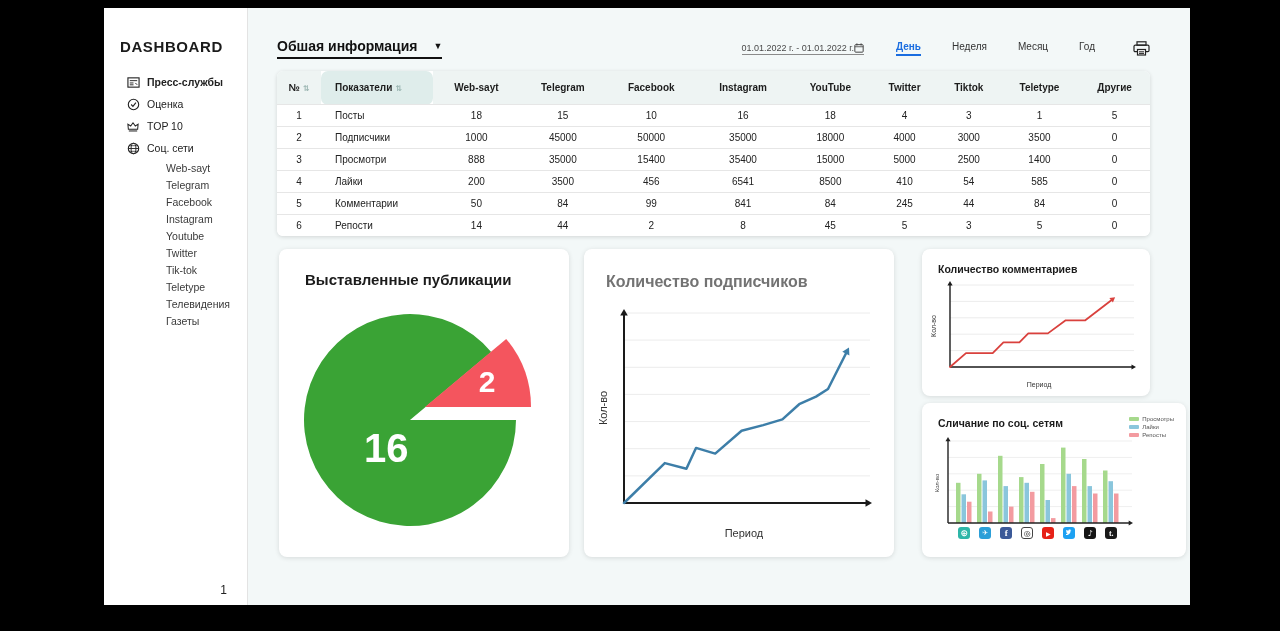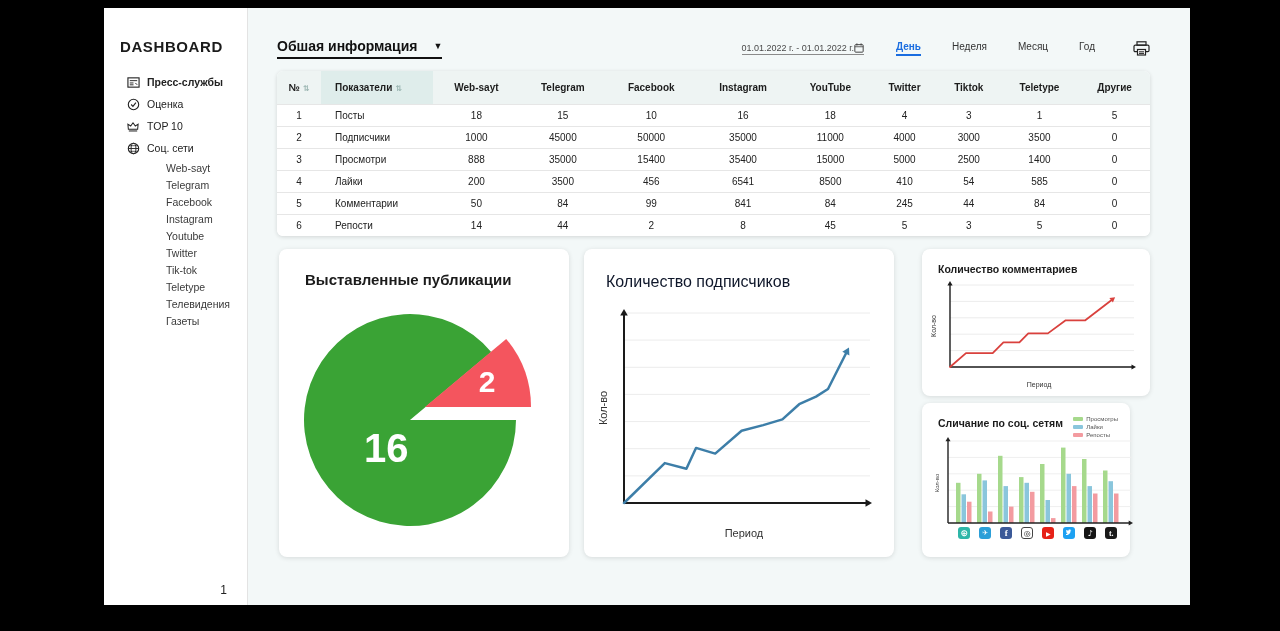--- a/index.html
+++ b/index.html
@@ -24,37 +24,37 @@
   .daterange { font-size:9px; color:#4a4a4a; border-bottom:1px solid #8a8a8a; padding-bottom:1px; display:inline-flex; align-items:flex-end; gap:0; cursor:pointer; }
   .tabs { display:flex; gap:31px; margin-left:32px; }
   .tab { font-size:10px; color:#333; cursor:pointer; padding-bottom:2px; }
   .tab.active { color:#1a6de0; font-weight:bold; border-bottom:2px solid #1a6de0; }
   .print-btn { margin-left:38px; cursor:pointer; display:inline-flex; }
 
   
   .table-card { margin-top:12px; background:#fff; border-radius:6px; box-shadow:0 1px 4px rgba(0,0,0,.14); overflow:hidden; }
   table { width:100%; border-collapse:collapse; }
   thead th { background:#eef4f3; font-size:10px; font-weight:bold; color:#1c1c1c; padding:11px 4px; text-align:center; white-space:nowrap; }
-  thead th.hl { background:#dfedeb; }
+  thead th.hl { background:#dfedeb;border-radius:7px; }
   thead th.col-num { width:44px; }
   thead th.col-ind { width:112px; text-align:left; padding-left:14px; }
   .sort { font-size:8px; color:#9ab5b1; margin-left:3px; font-family:"DejaVu Sans",sans-serif; }
   tbody td { font-size:10px; color:#222; text-align:center; padding:5px 4px; border-top:1px solid #e6e6e6; background:#fff; }
   tbody td.ind { text-align:left; padding-left:14px; }
 
   
   .cards { display:flex; margin-top:13px; align-items:flex-start; }
   .card { background:#fff; border-radius:8px; box-shadow:0 1px 5px rgba(0,0,0,.12); position:relative; }
   .pie-card { width:290px; height:308px; margin-left:2px; }
   .line-card { width:310px; height:308px; margin-left:15px; }
   .right-col { margin-left:28px; width:228px; display:flex; flex-direction:column; gap:7px; }
   .comments-card { width:228px; height:147px; }
-  .bars-card { width:208px; height:154px; }
+  .bars-card { width:264px; height:154px; }
   .card-title-lg { font-size:15px; font-weight:bold; color:#1b1b1b; padding:22px 0 0 26px; }
-  .card-title-md { font-size:16px; font-weight:normal; color:#0f172a; padding:24px 0 0 22px; }
+  .card-title-md { font-size:16px; font-weight:bold; color:#737373; padding:24px 0 0 22px; }
   .card-title-sm { font-size:10.5px; font-weight:bold; color:#1b1b1b; padding:14px 0 0 16px; }
   .legend { position:absolute; top:13px; right:12px; }
   .legend-row { display:flex; align-items:center; gap:3px; margin-bottom:2px; }
   .legend-swatch { width:10px; height:4px; border-radius:1px; display:inline-block; }
   .legend-label { font-size:6px; color:#555; line-height:6px; }
   .bars-wrap { position:relative; margin:2px 0 0 10px; width:210px; }
   .soc-icon { position:absolute; width:12px; height:12px; border-radius:3px; display:flex; align-items:center; justify-content:center; font-size:8px; color:#fff; font-family:"DejaVu Sans",sans-serif; font-weight:bold; }
   .glyph { font-family:"DejaVu Sans",sans-serif; }
 </style>
 </head>
@@ -189,21 +189,21 @@
               <td class="">1</td>
               <td class="">5</td>
             </tr>
             <tr>
               <td class="">2</td>
               <td class="ind">Подписчики</td>
               <td class="">1000</td>
               <td class="">45000</td>
               <td class="">50000</td>
               <td class="">35000</td>
-              <td class="">11000</td>
+              <td class="">18000</td>
               <td class="">4000</td>
               <td class="">3000</td>
               <td class="">3500</td>
               <td class="">0</td>
             </tr>
             <tr>
               <td class="">3</td>
               <td class="ind">Просмотри</td>
               <td class="">888</td>
               <td class="">35000</td>

